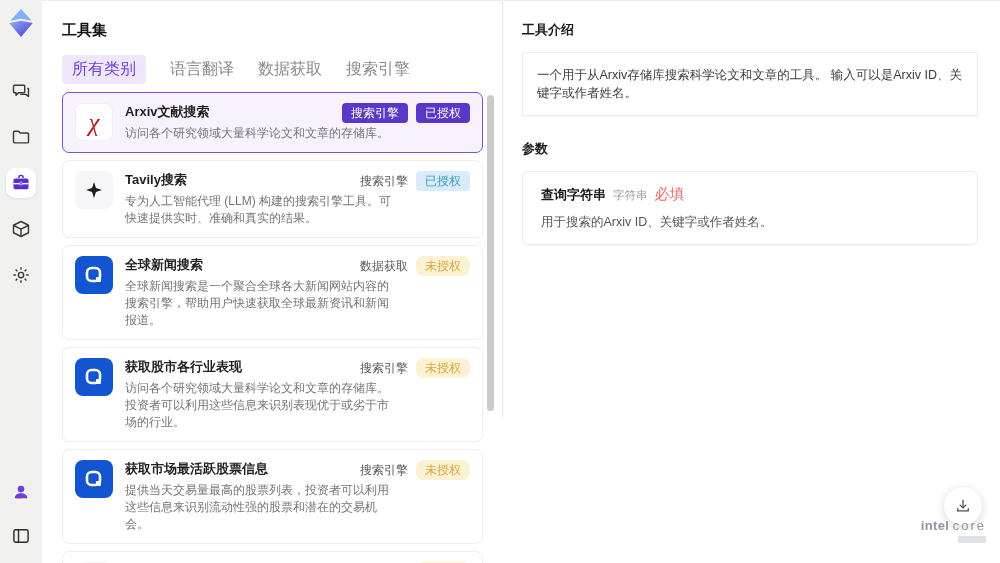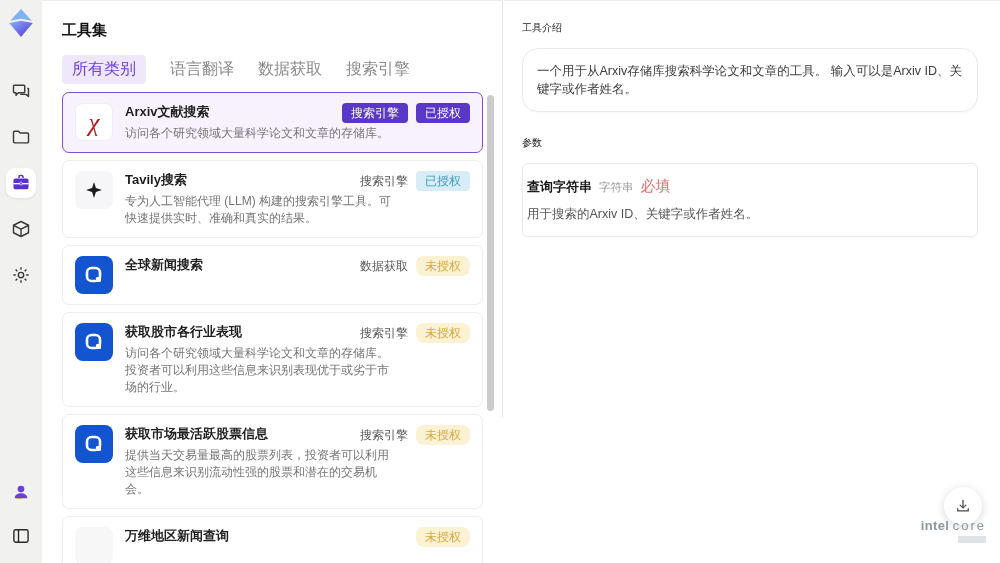--- a/index.html
+++ b/index.html
@@ -49,26 +49,26 @@
   .badge-blue { background:#d8edf7; color:#3b9dc2; }
   .badge-yellow { background:#fbf1d3; color:#d9a83f;border-radius:8px; }
 
   .scrollbar { position:absolute; right:8px; top:94px; bottom:6px; width:7px;
     background:#cbcbcb; border-radius:4px; }
 
   
   .detail-panel { position:absolute; left:504px; top:0; width:496px; height:563px;
     border-top:1px solid #ebebeb; background:#fff; padding:20px 22px 0 18px; }
   .detail-title { font-size:15px; font-weight:bold; color:#141414; margin-bottom:20px; }
-  .section-heading { font-size:10px; font-weight:normal; color:#1a1a1a; margin-bottom:13px; }
-  .info-box { border:1px solid #eaeaea; border-radius:16px; background:#fff;
+  .section-heading { font-size:13px; font-weight:bold; color:#1a1a1a; margin-bottom:13px; }
+  .info-box { border:1px solid #eaeaea; border-radius:2px; background:#fff;
     box-shadow:0 1px 2px rgba(0,0,0,.03); padding:13px 14px; font-size:12.5px;
     color:#3d3d3d; line-height:18px; margin-bottom:24px; }
   .param-box { border:1px solid #eaeaea; border-radius:6px; background:#fff;
-    box-shadow:0 1px 2px rgba(0,0,0,.03); padding:13px 4px; }
+    box-shadow:0 1px 2px rgba(0,0,0,.03); padding:13px 18px; }
   .param-head { display:flex; align-items:baseline; gap:7px; margin-bottom:9px; }
   .param-name { font-size:13px; font-weight:bold; color:#1a1a1a; }
   .param-type { font-size:11.5px; color:#9a9a9a; }
   .param-required { font-size:15px; color:#e86a6a;text-align:right; }
   .param-desc { font-size:12.5px; color:#555; line-height:18px; }
 
   
   .download-btn { position:absolute; right:18px; bottom:38px; width:38px; height:38px;
     border-radius:50%; background:#fff; box-shadow:0 2px 10px rgba(0,0,0,.16);
     display:flex; align-items:center; justify-content:center; cursor:pointer; }
@@ -194,20 +194,21 @@
 
       <div class="card">
         <div class="card-icon icon-blue">
           <svg viewBox="0 0 24 24" width="24" height="24">
             <rect x="5" y="5" width="13" height="13" rx="4.5" fill="none" stroke="#fff" stroke-width="2.6"></rect>
             <rect x="14" y="14" width="5" height="5" rx="1.2" fill="#fff"></rect>
           </svg>
         </div>
         <div class="card-body">
           <div class="card-title">全球新闻搜索</div>
+          <div class="card-desc">全球新闻搜索是一个聚合全球各大新闻网站内容的搜索引擎，帮助用户快速获取全球最新资讯和新闻报道。</div>
         </div>
         <div class="card-tags">
           <span class="tag-plain">数据获取</span>
           <span class="badge badge-yellow">未授权</span>
         </div>
       </div>
 
       <div class="card">
         <div class="card-icon icon-blue">
           <svg viewBox="0 0 24 24" width="24" height="24">

